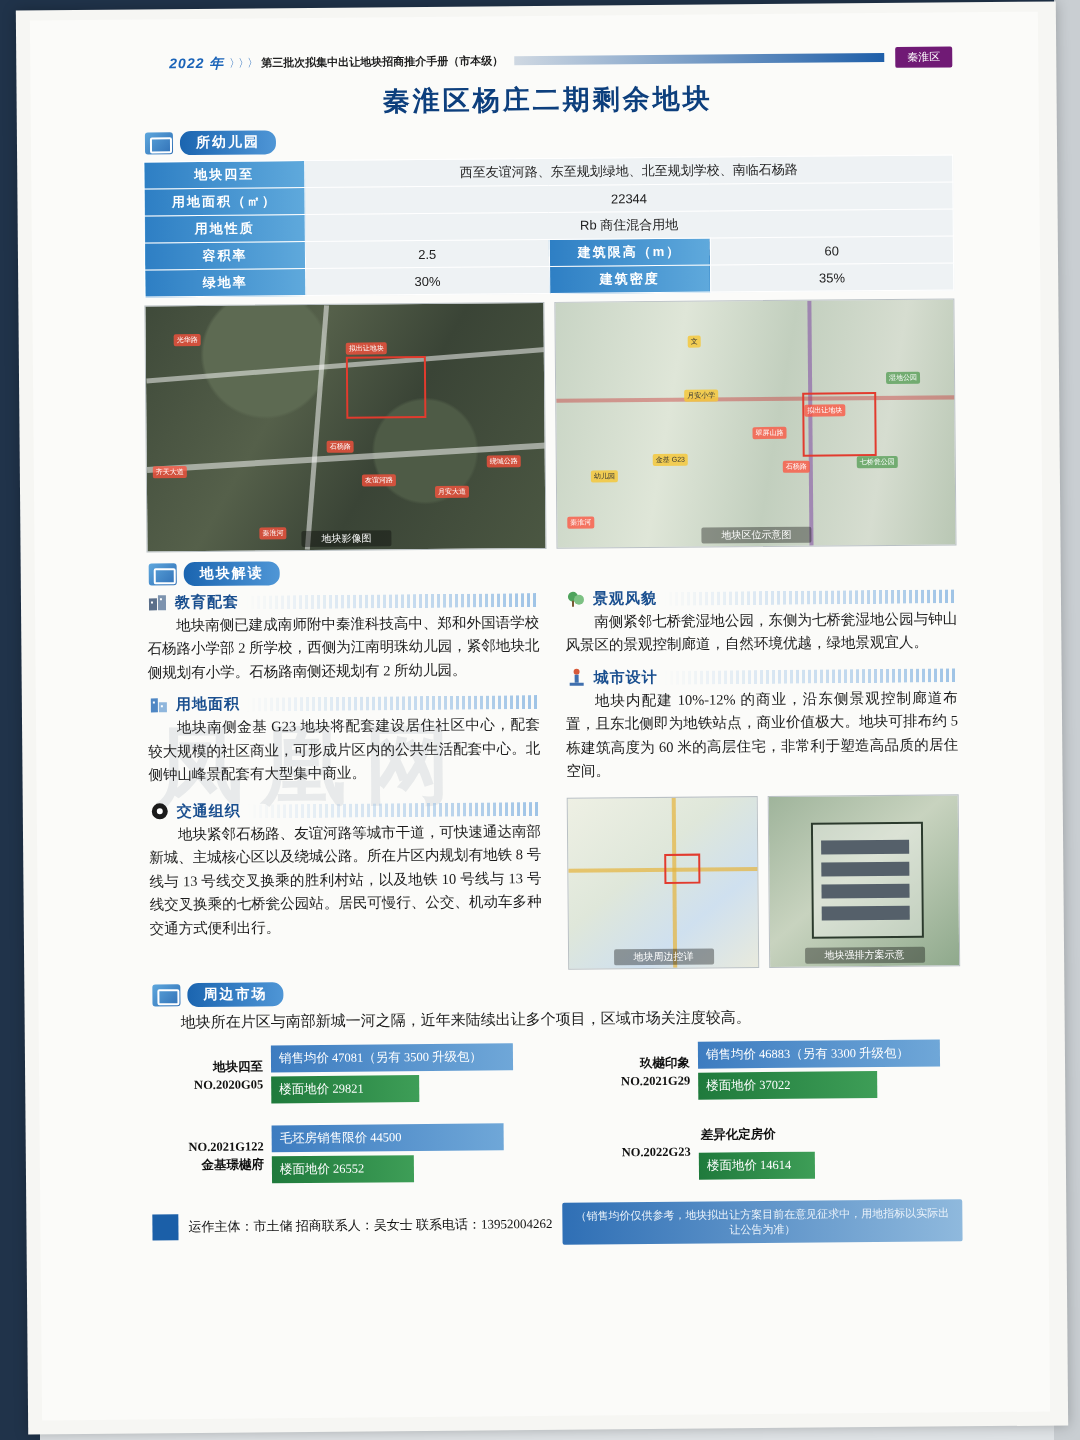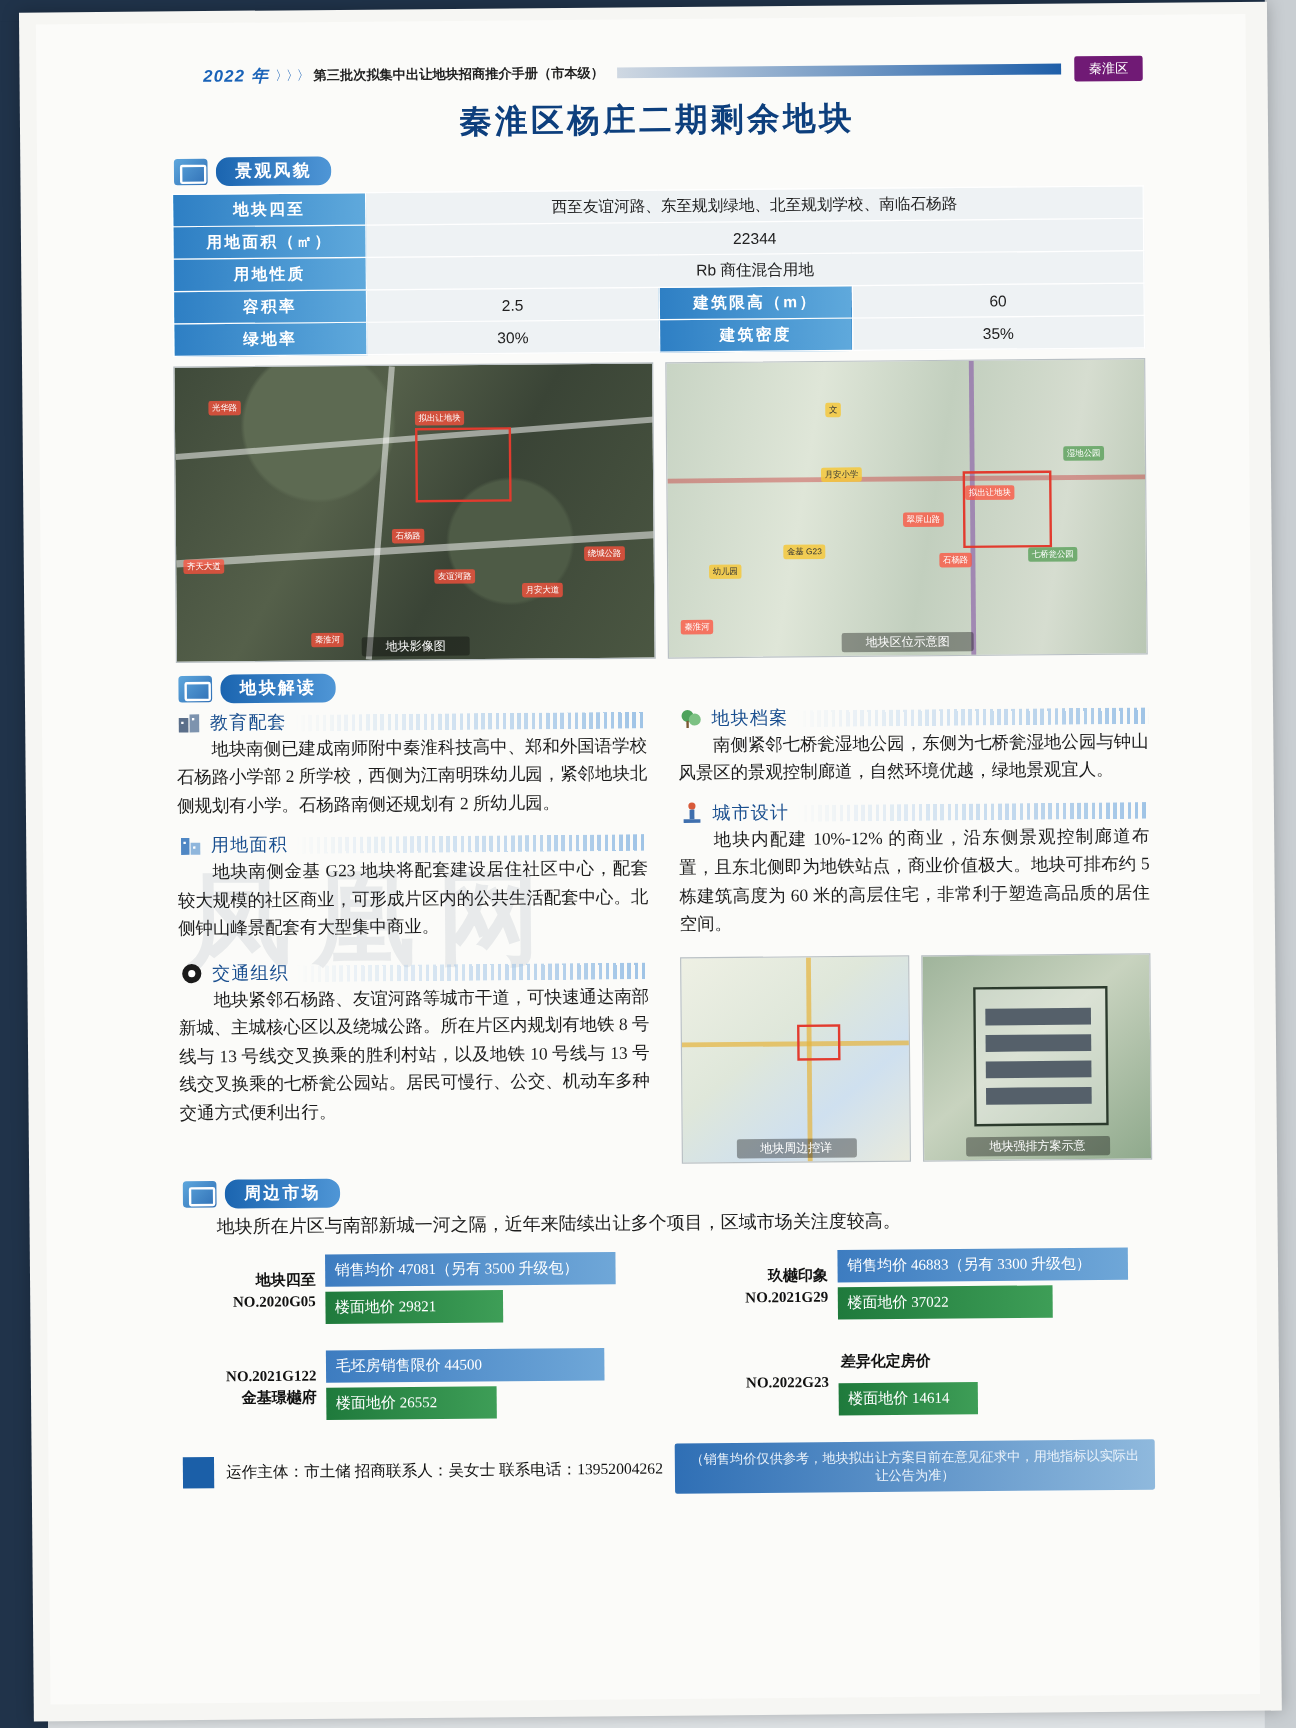--- a/index.html
+++ b/index.html
@@ -64,21 +64,21 @@
       linear-gradient(100deg,#c8d4c4 0%,#dfe6d8 30%,#c2cfbe 55%,#d6ddd0 80%,#b9c7b4 100%);}
   .pin{position:absolute;background:rgba(255,80,60,.75);color:#fff;font-size:7px;padding:1px 3px;border-radius:2px;white-space:nowrap;}
   .pin.y{background:rgba(245,200,60,.85);color:#333;}
   .pin.g{background:rgba(90,160,90,.8);}
   .redbox{position:absolute;border:2px solid #e23b2e;}
   .road{position:absolute;background:rgba(255,255,255,.5);}
 
   
   .sub{display:flex;align-items:flex-end;gap:6px;margin-bottom:2px;}
   .sub .sico{width:22px;height:20px;}
-  .sub .stxt{font-size:15px;font-weight:normal;color:#1a4f8f;letter-spacing:1px;}
+  .sub .stxt{font-size:15px;font-weight:bold;color:#1a4f8f;letter-spacing:1px;}
   .sub .sline{flex:1;height:14px;background:linear-gradient(90deg,rgba(60,120,190,.15),rgba(60,120,190,.45));
     -webkit-mask-image:linear-gradient(90deg,transparent,#000);margin-bottom:2px;
     background-image:repeating-linear-gradient(90deg,#9ec3e6 0 3px,transparent 3px 6px);}
   p.body{
     font-size:14.5px;line-height:1.62;color:#1c1c1c;text-align:justify;margin:2px 0 10px 0;
     font-family:"Liberation Serif",serif;text-indent:2em;
   }
   .two-col{display:flex;gap:26px;}
   .col{width:calc(50% - 13px);}
 
@@ -122,21 +122,21 @@
       <span class="hdr-title">第三批次拟集中出让地块招商推介手册（市本级）</span>
       <span class="hdr-line"></span>
       <span class="hdr-tag">秦淮区</span>
     </div>
   </div>
 
   <div class="maintitle">秦淮区杨庄二期剩余地块</div>
 
   <div class="seclabel">
     <span class="ico"></span>
-    <span class="txt">景观风貌</span>
+    <span class="txt">所幼儿园</span>
   </div>
 
   <table class="tbl">
     <tbody>
             <tr>
       <td class="k">地块四至</td>
       <td class="v" colspan="3">西至友谊河路、东至规划绿地、北至规划学校、南临石杨路</td>
     </tr>
     <tr>
       <td class="k">用地面积（㎡）</td>
@@ -233,21 +233,21 @@
 
     <div class="col">
       <div class="sub">
         <span class="sico">
           <svg width="22" height="20" viewBox="0 0 22 20">
                   <circle cx="8" cy="8" r="5" fill="#4ea35c"></circle>
                   <circle cx="14" cy="11" r="5" fill="#7cc183"></circle>
                   <rect x="7" y="12" width="2" height="6" fill="#7a5a34"></rect>
                 </svg>
         </span>
-        <span class="stxt">地块档案</span>
+        <span class="stxt">景观风貌</span>
         <span class="sline"></span>
       </div>
       <p class="body">南侧紧邻七桥瓮湿地公园，东侧为七桥瓮湿地公园与钟山风景区的景观控制廊道，自然环境优越，绿地景观宜人。</p>
 
       <div class="sub">
         <span class="sico">
           <svg width="22" height="20" viewBox="0 0 22 20">
                   <circle cx="11" cy="4" r="3" fill="#d85a3a"></circle>
                   <rect x="9" y="7" width="4" height="8" fill="#3f6fae"></rect>
                   <rect x="4" y="15" width="14" height="3" fill="#3f6fae"></rect>

